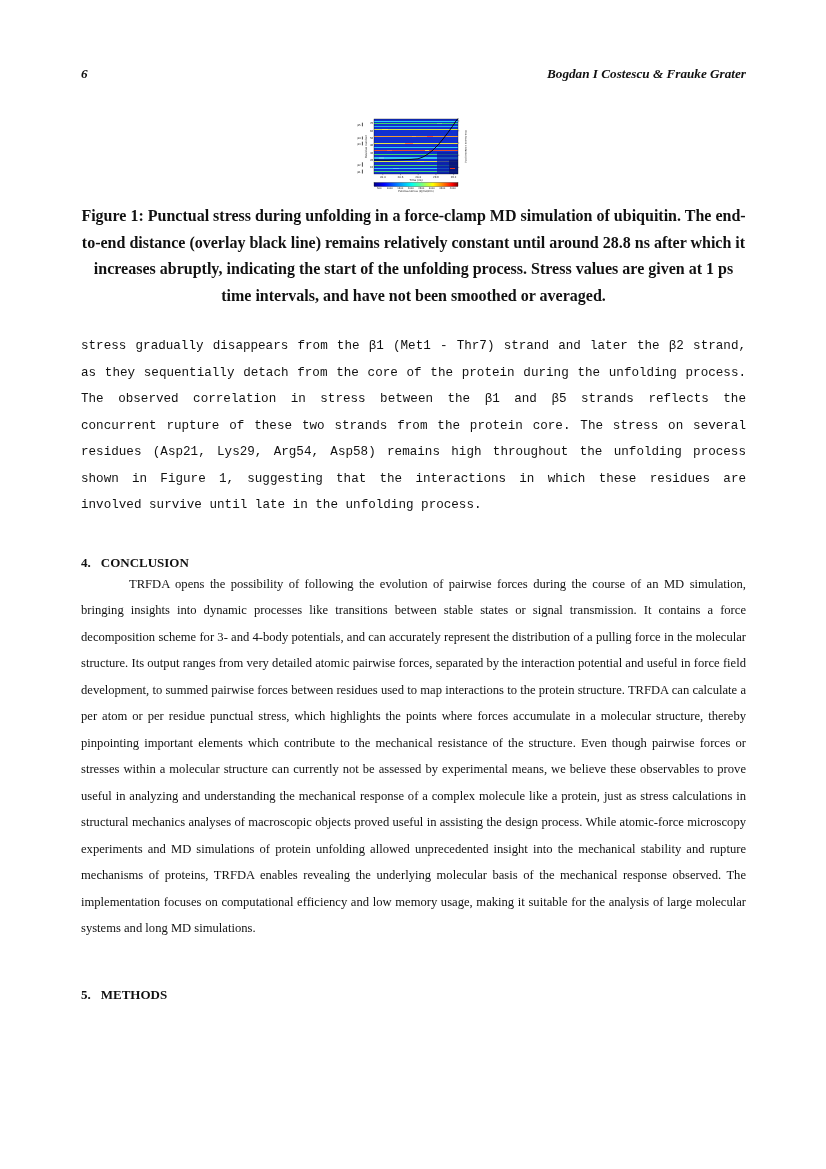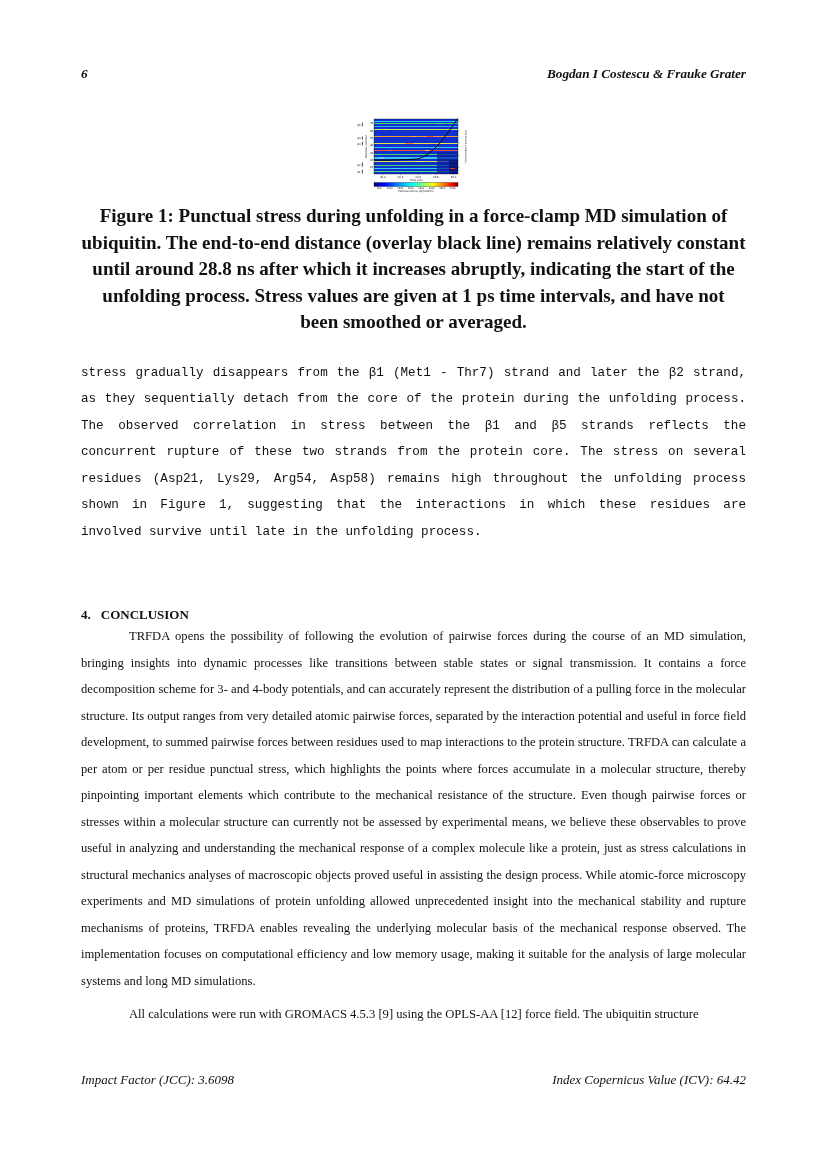--- a/index.html
+++ b/index.html
@@ -15,31 +15,31 @@
   .content{padding:0 80px 0 81px;}
   .pageheader{
     display:flex;justify-content:space-between;align-items:baseline;
     padding-top:66px;
     font-weight:bold;font-style:italic;font-size:13.2px;
   }
   .fig-wrap{text-align:center;margin-top:34px;height:78px;}
   .fig-caption{
     margin-top:9px;
     font-weight:bold;
-    font-size:19px;line-height:26.6px;
+    font-size:16px;line-height:26.6px;
     text-align:center;
   }
   .bodypara{
     font-size:12.6px;line-height:26.5px;
     text-align:justify;
     margin:0;
   }
   .para1{margin-top:24px;font-family:Liberation Mono, monospace;}
   .sec-heading{
-    margin-top:62px;
+    margin-top:36px;
     font-weight:bold;font-size:13px;
   }
   .sec-heading .sec-num{margin-right:10px;}
   .sec-para{text-indent:48px;}
   .sec5-heading{margin-top:45px;}
   .methods-para{text-indent:48px;margin-top:7px;}
   .methods-para.first{margin-top:16px;}
   .pagefooter{
     position:absolute;left:81px;right:80px;top:1072px;
     display:flex;justify-content:space-between;
@@ -182,22 +182,20 @@
     <div class="fig-caption">Figure 1: Punctual stress during unfolding in a force-clamp MD simulation of ubiquitin. The end-to-end distance (overlay black line) remains relatively constant until around 28.8 ns after which it increases abruptly, indicating the start of the unfolding process. Stress values are given at 1 ps time intervals, and have not been smoothed or averaged.</div>
 
     <p class="bodypara para1">stress gradually disappears from the β1 (Met1 - Thr7) strand and later the β2 strand, as they sequentially detach from the core of the protein during the unfolding process. The observed correlation in stress between the β1 and β5 strands reflects the concurrent rupture of these two strands from the protein core. The stress on several residues (Asp21, Lys29, Arg54, Asp58) remains high throughout the unfolding process shown in Figure 1, suggesting that the interactions in which these residues are involved survive until late in the unfolding process.</p>
 
     <div class="sec-heading">
       <span class="sec-num">4.</span><span>CONCLUSION</span>
     </div>
 
     <p class="bodypara sec-para">TRFDA opens the possibility of following the evolution of pairwise forces during the course of an MD simulation, bringing insights into dynamic processes like transitions between stable states or signal transmission. It contains a force decomposition scheme for 3- and 4-body potentials, and can accurately represent the distribution of a pulling force in the molecular structure. Its output ranges from very detailed atomic pairwise forces, separated by the interaction potential and useful in force field development, to summed pairwise forces between residues used to map interactions to the protein structure. TRFDA can calculate a per atom or per residue punctual stress, which highlights the points where forces accumulate in a molecular structure, thereby pinpointing important elements which contribute to the mechanical resistance of the structure. Even though pairwise forces or stresses within a molecular structure can currently not be assessed by experimental means, we believe these observables to prove useful in analyzing and understanding the mechanical response of a complex molecule like a protein, just as stress calculations in structural mechanics analyses of macroscopic objects proved useful in assisting the design process. While atomic-force microscopy experiments and MD simulations of protein unfolding allowed unprecedented insight into the mechanical stability and rupture mechanisms of proteins, TRFDA enables revealing the underlying molecular basis of the mechanical response observed. The implementation focuses on computational efficiency and low memory usage, making it suitable for the analysis of large molecular systems and long MD simulations.</p>
 
-
-    <p class="bodypara methods-para">All calculations were run with GROMACS 4.5.3 [9] using the OPLS-AA [12] force field. The ubiquitin structure</p>
+    <div class="sec-heading sec5-heading">
+      <span class="sec-num">5.</span><span>METHODS</span>
+    </div>
+
 
   </div>
 
-  <div class="pagefooter">
-    <span>Impact Factor (JCC): 3.6098</span>
-    <span>Index Copernicus Value (ICV): 64.42</span>
-  </div>
 </div>
 
 </body></html>

